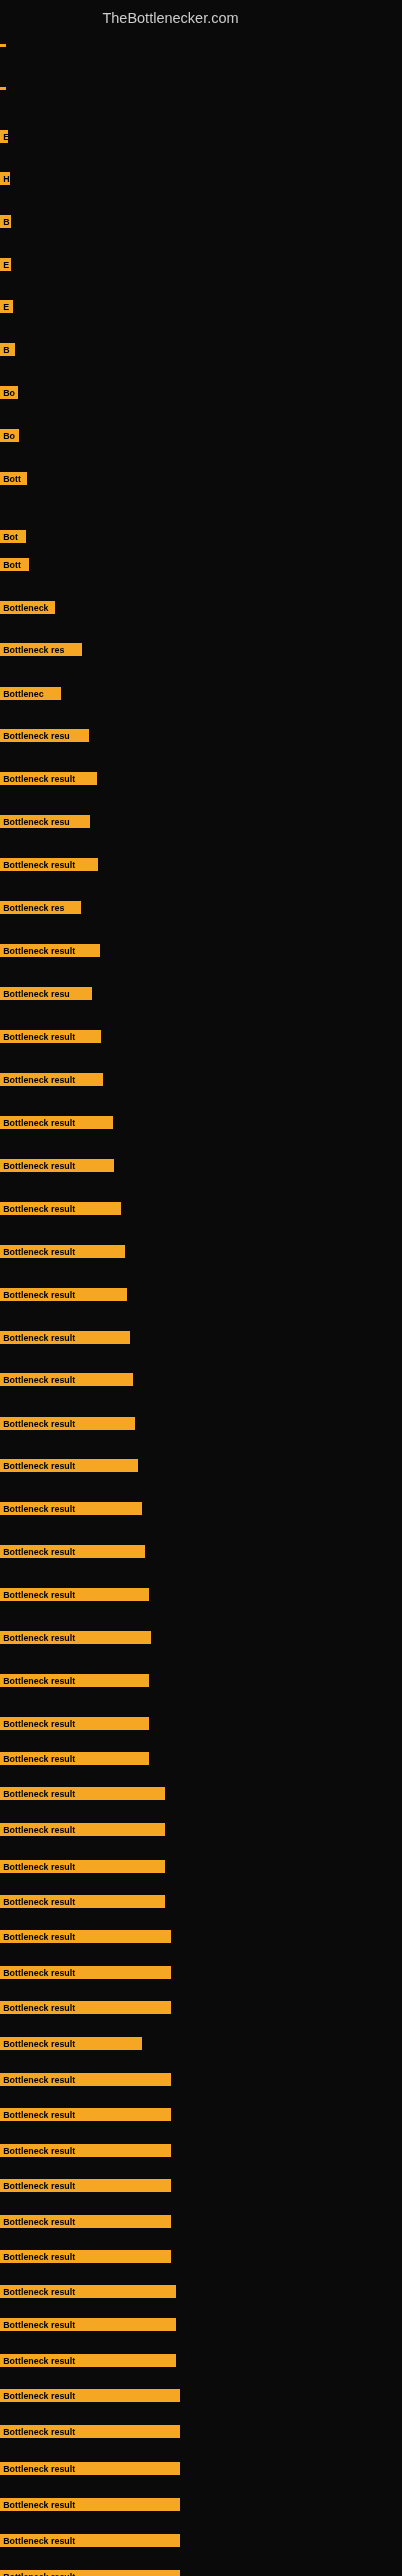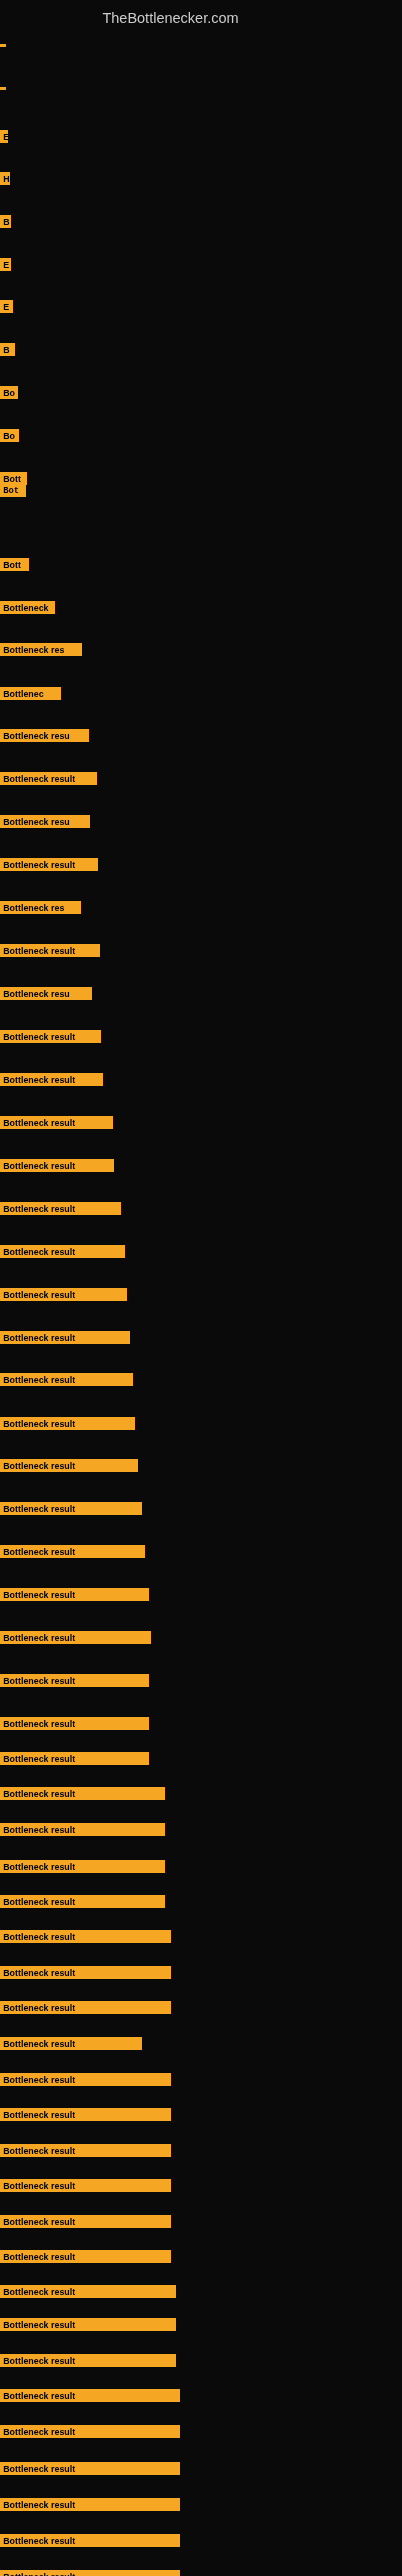--- a/index.html
+++ b/index.html
@@ -79,21 +79,21 @@
     </div>
     <div class="bar-item" style="top: 386px;">
       <span class="bar-label" style="width: 17.7px; min-width: 17.7px;">Bo</span>
     </div>
     <div class="bar-item" style="top: 429px;">
       <span class="bar-label" style="width: 19.3px; min-width: 19.3px;">Bo</span>
     </div>
     <div class="bar-item" style="top: 472px;">
       <span class="bar-label" style="width: 27px; min-width: 27px;">Bott</span>
     </div>
-    <div class="bar-item" style="top: 484px; font-family: Liberation Mono, monospace;">
+    <div class="bar-item" style="top: 530px;">
       <span class="bar-label" style="width: 26px; min-width: 26px;">Bot</span>
     </div>
     <div class="bar-item" style="top: 558px;">
       <span class="bar-label" style="width: 29px; min-width: 29px;">Bott</span>
     </div>
     <div class="bar-item" style="top: 601px;">
       <span class="bar-label" style="width: 55px; min-width: 55px;">Bottleneck</span>
     </div>
     <div class="bar-item" style="top: 643px;">
       <span class="bar-label" style="width: 82px; min-width: 82px;">Bottleneck res</span>

